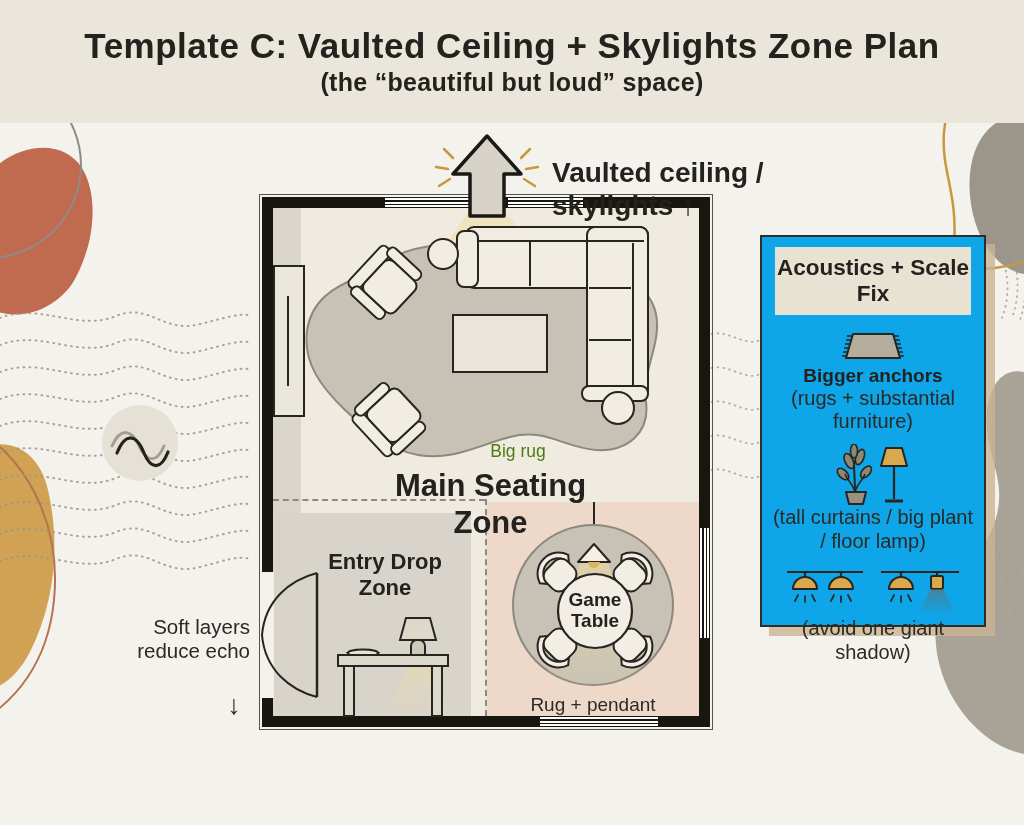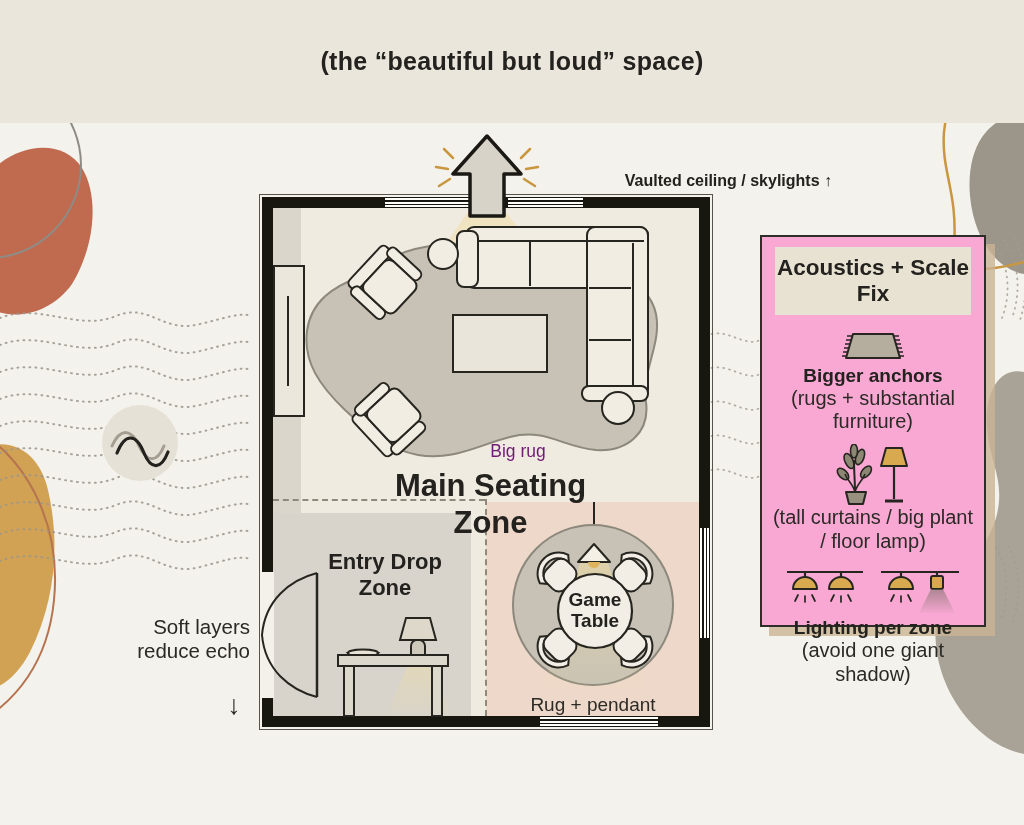--- a/index.html
+++ b/index.html
@@ -27,31 +27,31 @@
   .win-h{height:11px;background:linear-gradient(to bottom,#16150f 0 1.2px,#fdfdfa 1.2px 3.4px,#16150f 3.4px 4.6px,#fdfdfa 4.6px 6.8px,#16150f 6.8px 8px,#fdfdfa 8px 9.8px,#16150f 9.8px 11px);z-index:3;}
   .win-v{width:11px;background:linear-gradient(to right,#16150f 0 1.2px,#fdfdfa 1.2px 3.4px,#16150f 3.4px 4.6px,#fdfdfa 4.6px 6.8px,#16150f 6.8px 8px,#fdfdfa 8px 9.8px,#16150f 9.8px 11px);z-index:3;}
   #wall-strip{left:273px;top:208px;width:28px;height:508px;background:rgba(203,197,186,.55);z-index:2;}
   #entry-zone{left:273px;top:513px;width:198px;height:203px;background:#d8d4cb;z-index:2;}
   #game-zone{left:486px;top:502px;width:213px;height:214px;background:#eed8ca;z-index:2;}
   #dash-h{left:273px;top:499px;width:212px;height:0;border-top:2px dashed #8f897c;z-index:3;}
   #dash-v{left:485px;top:499px;width:0;height:217px;border-left:2px dashed #8f897c;z-index:3;}
   #furniture{left:0;top:0;z-index:4;pointer-events:none;}
   
   .lbl{position:absolute;text-align:center;z-index:5;line-height:1.18;}
-  #lbl-big-rug{left:463px;top:441px;width:110px;font-size:17.5px;color:#701a75;}
+  #lbl-big-rug{left:463px;top:441px;width:110px;font-size:17.5px;color:#4d7c0f;}
   #lbl-main-zone{left:368px;top:468px;width:245px;font-size:31px;font-weight:bold;}
   #lbl-entry{left:305px;top:549px;width:160px;font-size:22px;font-weight:bold;}
   #lbl-game{left:553px;top:589px;width:84px;font-size:19px;font-weight:bold;line-height:1.12;}
   #lbl-rug-pendant{left:523px;top:694px;width:140px;font-size:19px;color:#2c2b26;}
-  #lbl-skylight{left:552px;top:172px;width:280px;font-size:16px;font-weight:bold;text-align:right;}
+  #lbl-skylight{left:552px;top:156px;width:280px;font-size:28px;font-weight:bold;text-align:left;}
   #lbl-soft{left:116px;top:615px;width:134px;font-size:20.5px;text-align:right;color:#2a2925;}
   #lbl-soft-arrow{left:214px;top:690px;width:40px;font-size:27px;color:#2a2925;}
   
   #panel{left:760px;top:235px;width:226px;height:392px;box-sizing:border-box;
-    background:#f9a8d4;border:2.5px solid #2f2d27;z-index:3;
+    background:#0ea5e9;border:2.5px solid #2f2d27;z-index:3;
     box-shadow:9px 9px 0 rgba(202,180,147,.8);
     display:flex;flex-direction:column;align-items:center;}
   #panel-header{margin:10px 10px 0;background:#e8e2d2;width:196px;padding:8px 0;
     text-align:center;font-size:22.5px;font-weight:bold;}
   .panel-item{display:flex;flex-direction:column;align-items:center;}
   .panel-icon{display:block;}
   .panel-label{font-size:19px;font-weight:bold;text-align:center;line-height:1.15;}
   .panel-detail{font-size:20px;text-align:center;line-height:1.18;color:#2b2a25;}
   #pi1{margin-top:14px;} #pi1 .panel-detail{width:190px;}
   #pi2{margin-top:10px;} #pi2 .panel-detail{width:205px;}
@@ -110,20 +110,21 @@
     <g fill="none" stroke="#a29c90" stroke-width="1.8" stroke-dasharray="0.9 5" stroke-linecap="round" opacity="0.8">
       <path d="M 994,244 C 1008,262 1012,292 1002,318"></path>
       <path d="M 1004,240 C 1018,258 1022,290 1012,318"></path>
       <path d="M 1014,238 C 1026,256 1030,290 1020,320"></path>
       <path d="M 996,548 C 1008,566 1010,596 1000,622"></path>
       <path d="M 1008,546 C 1020,564 1022,596 1012,624"></path>
     </g>
   </svg>
 
   <div id="title-band" class="abs">
+    <div id="page-title">Template C: Vaulted Ceiling + Skylights Zone Plan</div>
     <div id="page-subtitle">(the “beautiful but loud” space)</div>
   </div>
 
   <div id="room" class="abs"></div>
   <div id="wall-strip" class="abs"></div>
   <div id="entry-zone" class="abs"></div>
   <div id="game-zone" class="abs"></div>
   <div id="dash-h" class="abs"></div>
   <div id="dash-v" class="abs"></div>
 
@@ -307,19 +308,18 @@
             <line x1="20" y1="31" x2="20" y2="37"></line>
             <line x1="27" y1="30" x2="30" y2="36"></line>
           <line x1="49" y1="30" x2="46" y2="36"></line>
             <line x1="56" y1="31" x2="56" y2="37"></line>
             <line x1="63" y1="30" x2="66" y2="36"></line>
           <line x1="109" y1="30" x2="106" y2="36"></line>
             <line x1="116" y1="31" x2="116" y2="37"></line>
             <line x1="123" y1="30" x2="126" y2="36"></line>
         </g>
       </svg>
-      <div class="panel-label">Lighting per zone</div>
       <div class="panel-detail">(avoid one giant shadow)</div>
     </div>
   </div>
 
 
 </div>
 
 </body></html>

